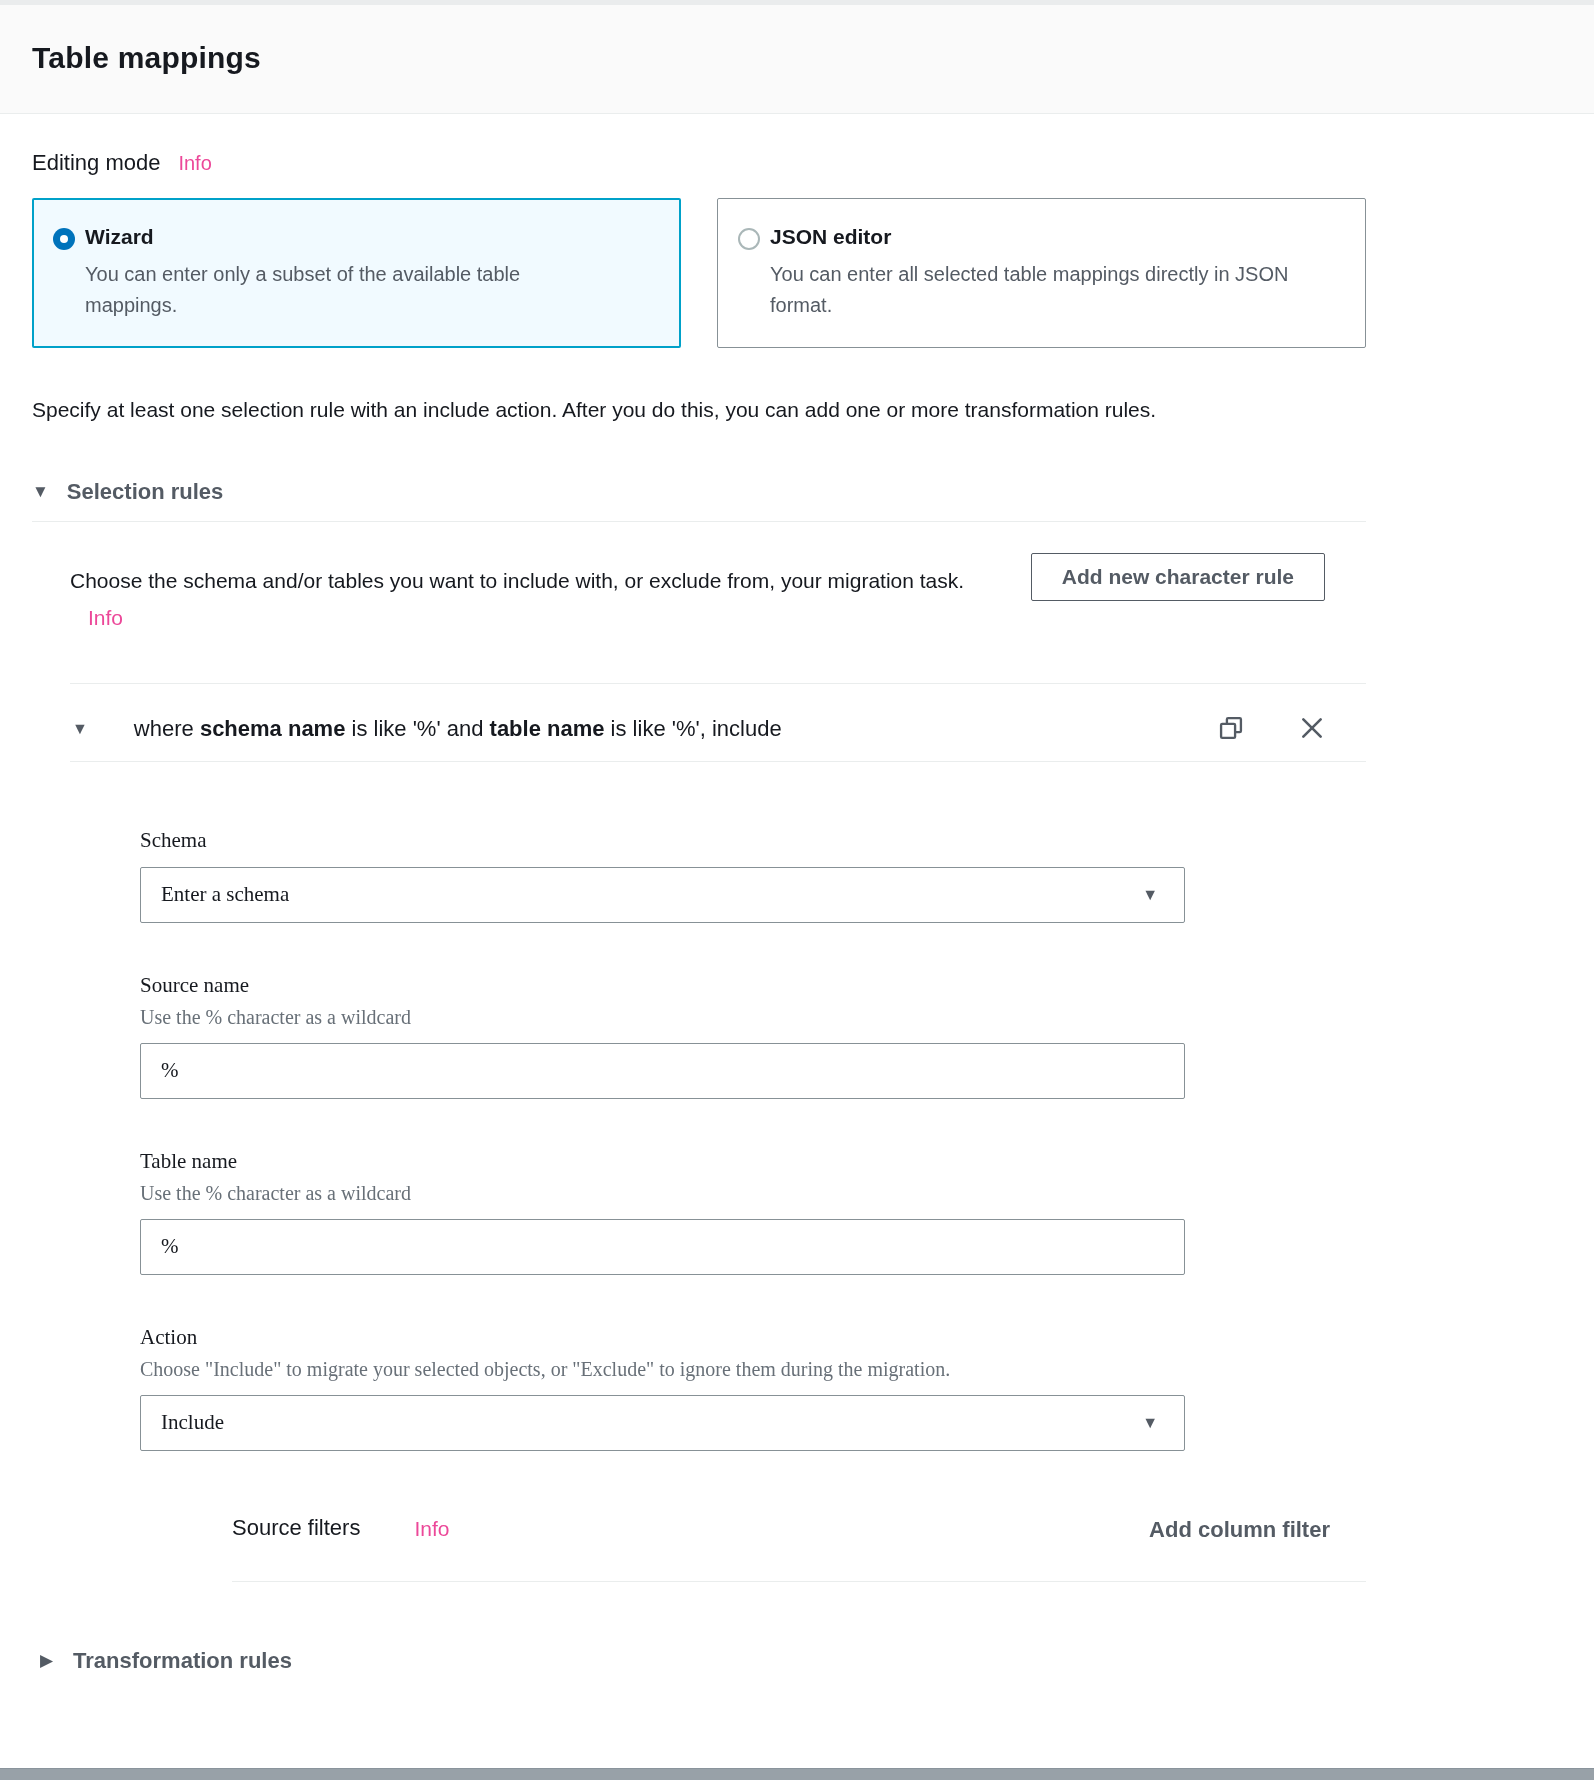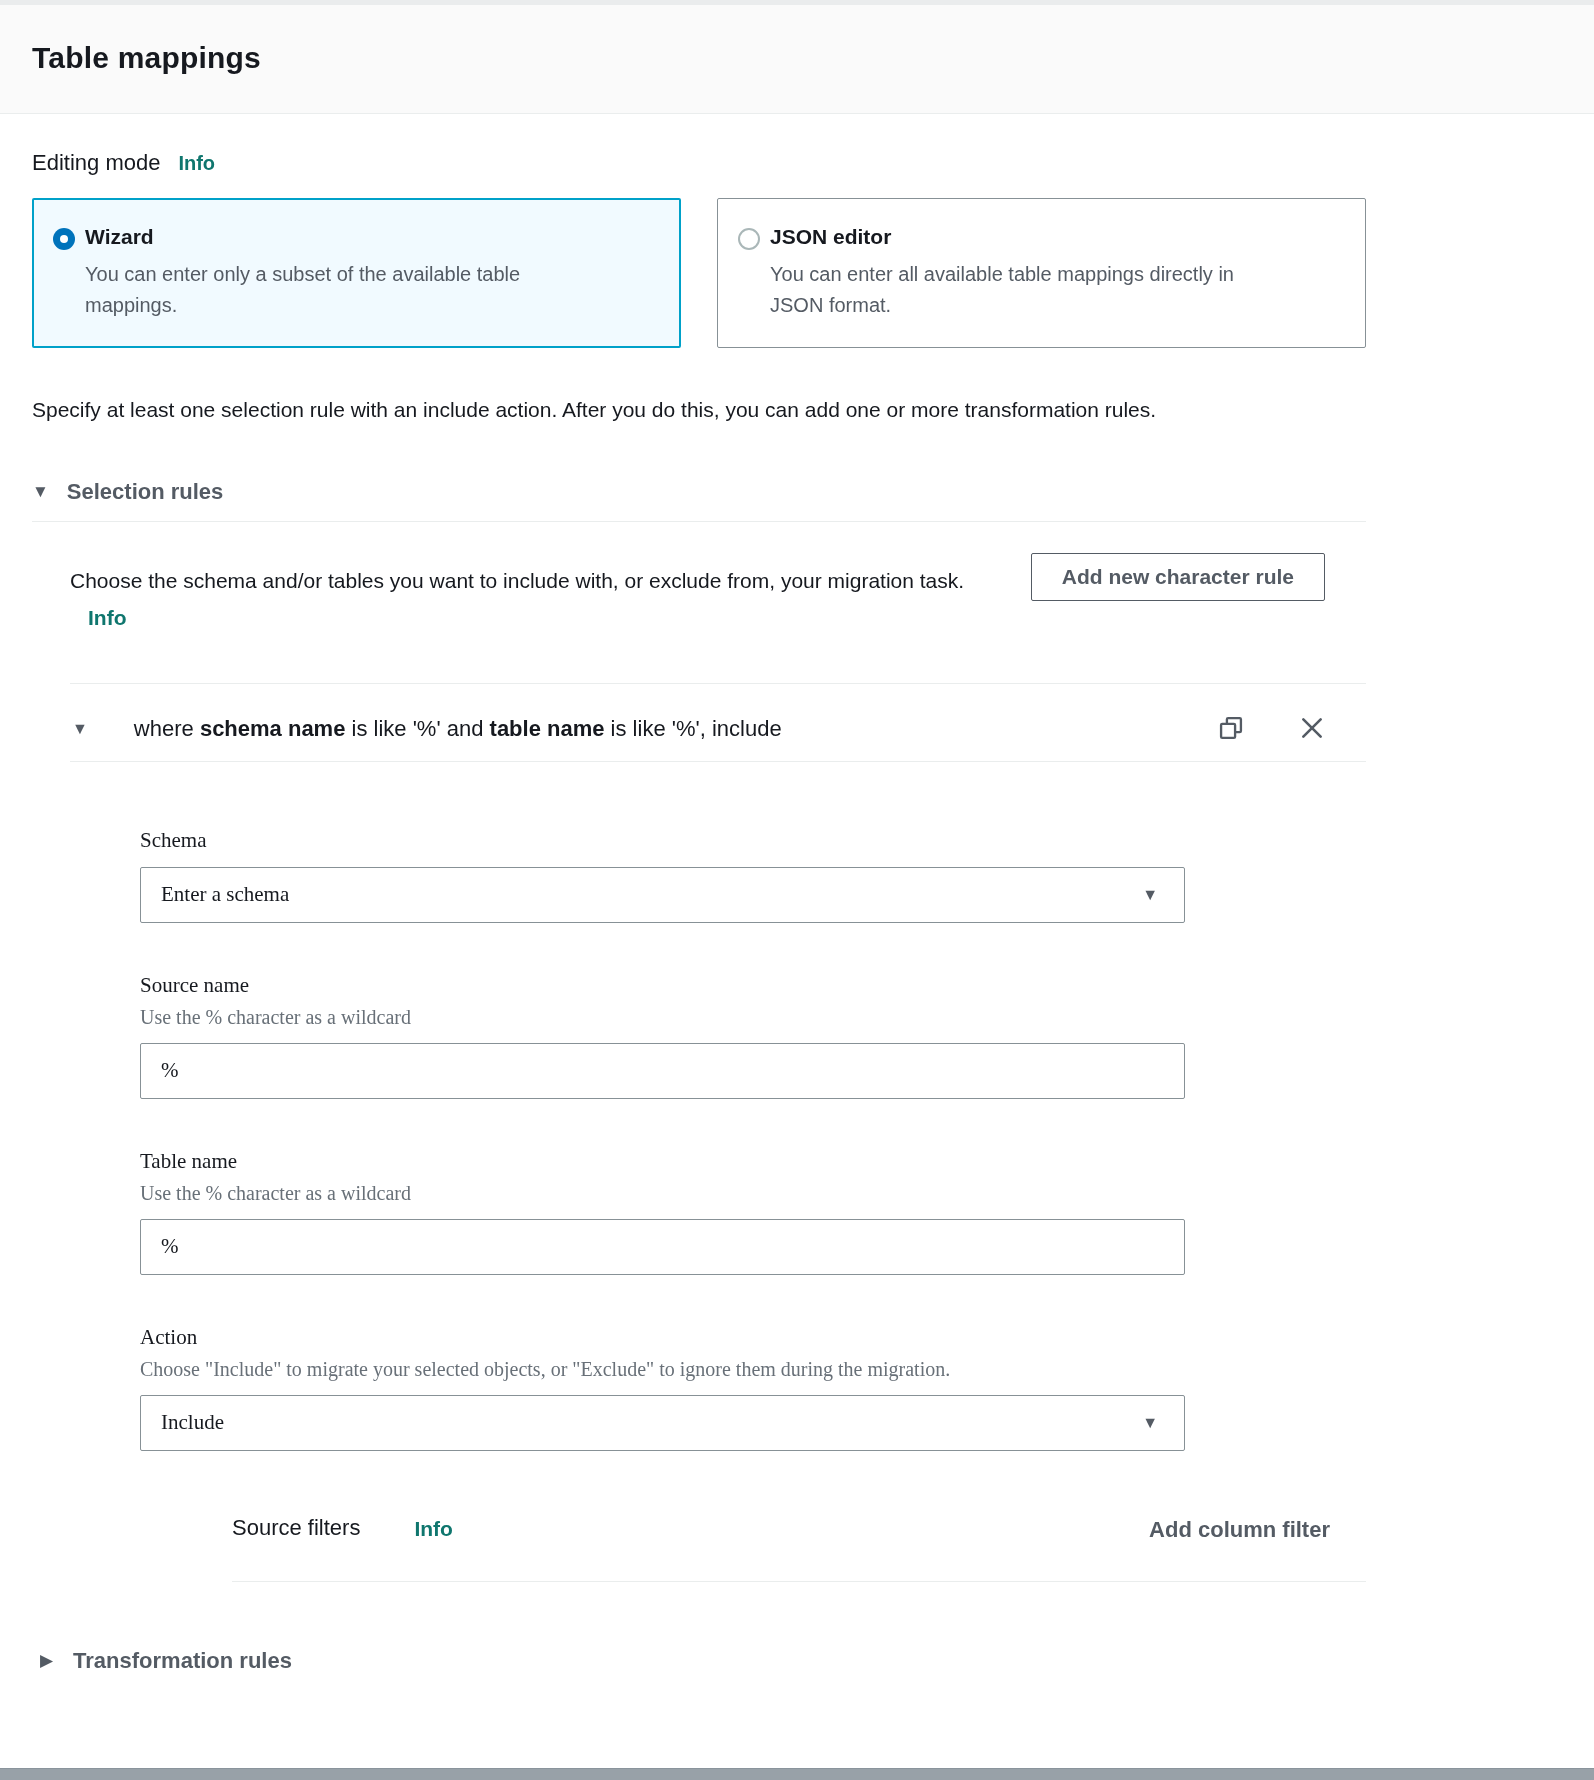--- a/index.html
+++ b/index.html
@@ -18,21 +18,21 @@
     border-bottom: 1px solid #eaeded;
     padding: 36px 32px 38px 32px;
   }
   .page-header h1 { font-size: 30px; font-weight: bold; color: #16191f; letter-spacing: 0.2px; }
 
   .main { padding: 0 0 0 32px; width: 1366px; }
 
   
   .editing-mode-row { margin-top: 36px; display: flex; align-items: baseline; gap: 18px; }
   .editing-mode-label { font-size: 22px; color: #16191f; }
-  .info-link { font-size: 20px; font-weight: bold; color: #0f766e; text-decoration: none; cursor: pointer; }
+  .info-link { font-size: 20px; font-weight: normal; color: #ec4899; text-decoration: none; cursor: pointer; }
 
   .tiles { margin-top: 22px; display: flex; gap: 36px; }
   .tile {
     flex: 1;
     border-radius: 2px;
     padding: 26px 20px 26px 20px;
     display: flex;
     gap: 10px;
     min-height: 136px;
     cursor: pointer;
@@ -139,21 +139,21 @@
       <span class="radio checked"></span>
       <div>
         <div class="tile-title">Wizard</div>
         <div class="tile-desc">You can enter only a subset of the available table mappings.</div>
       </div>
     </div>
     <div class="tile">
       <span class="radio unchecked"></span>
       <div>
         <div class="tile-title">JSON editor</div>
-        <div class="tile-desc">You can enter all available table mappings directly in JSON format.</div>
+        <div class="tile-desc">You can enter all selected table mappings directly in JSON format.</div>
       </div>
     </div>
   </div>
 
   <p class="intro">Specify at least one selection rule with an include action. After you do this, you can add one or more transformation rules.</p>
 
   <div class="section-header">
     <span class="caret">▼</span>
     <span class="section-title">Selection rules</span>
   </div>

